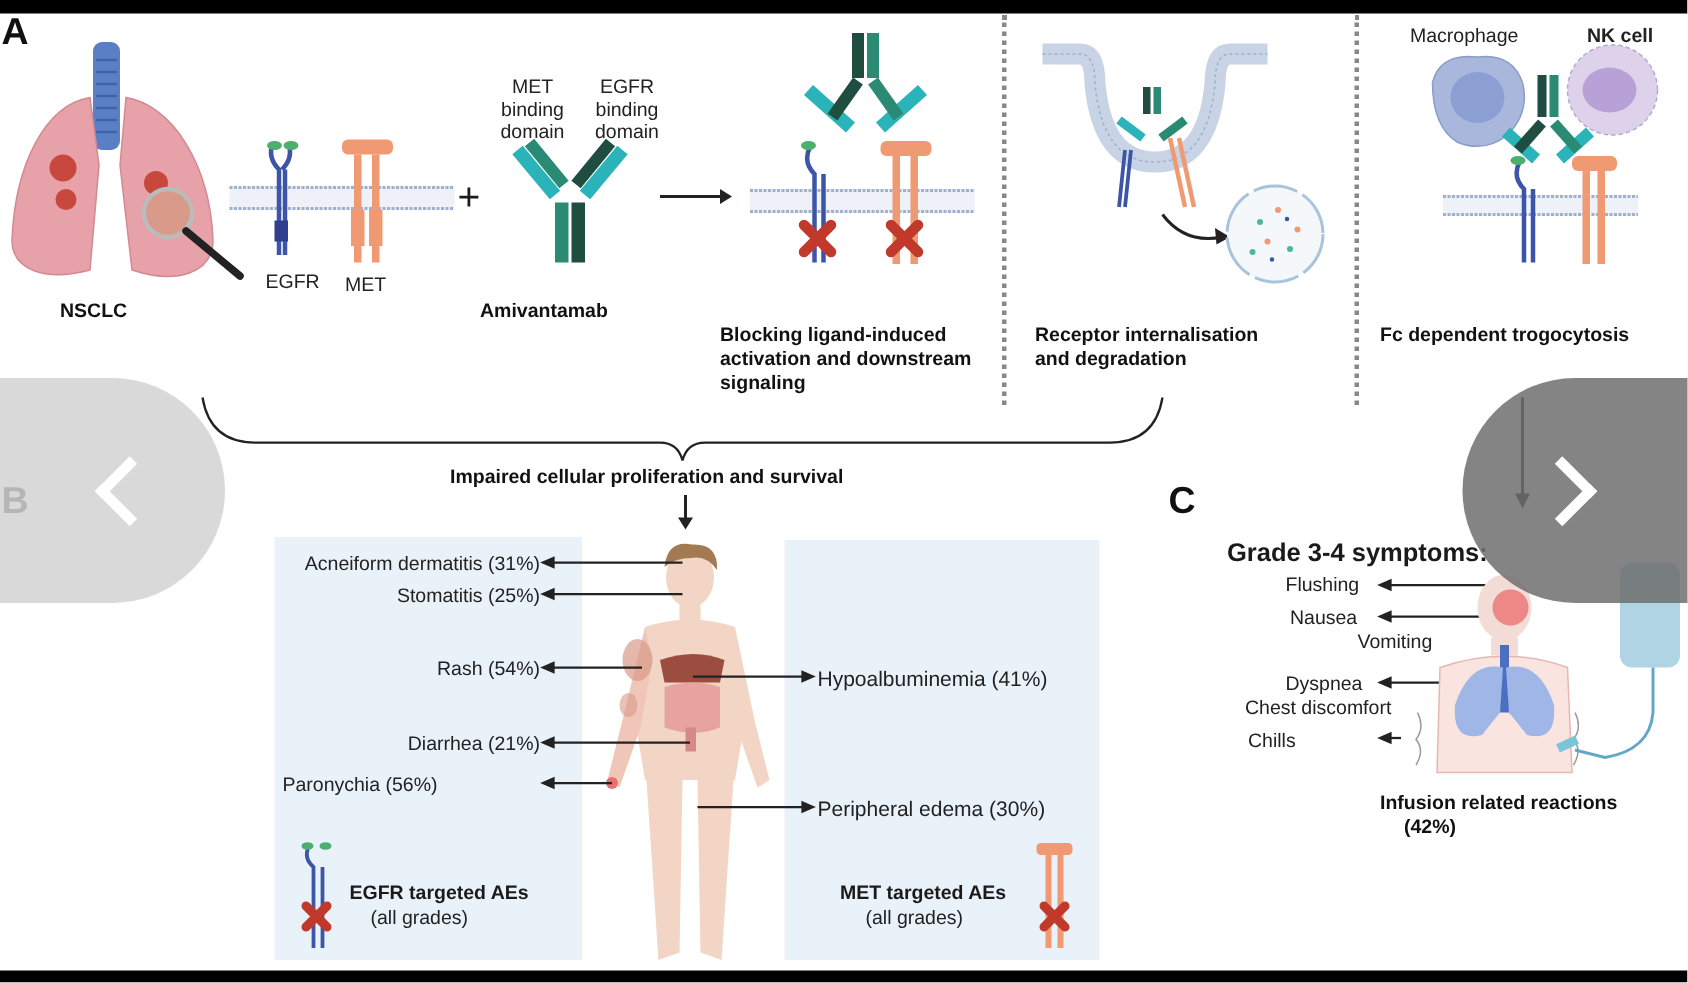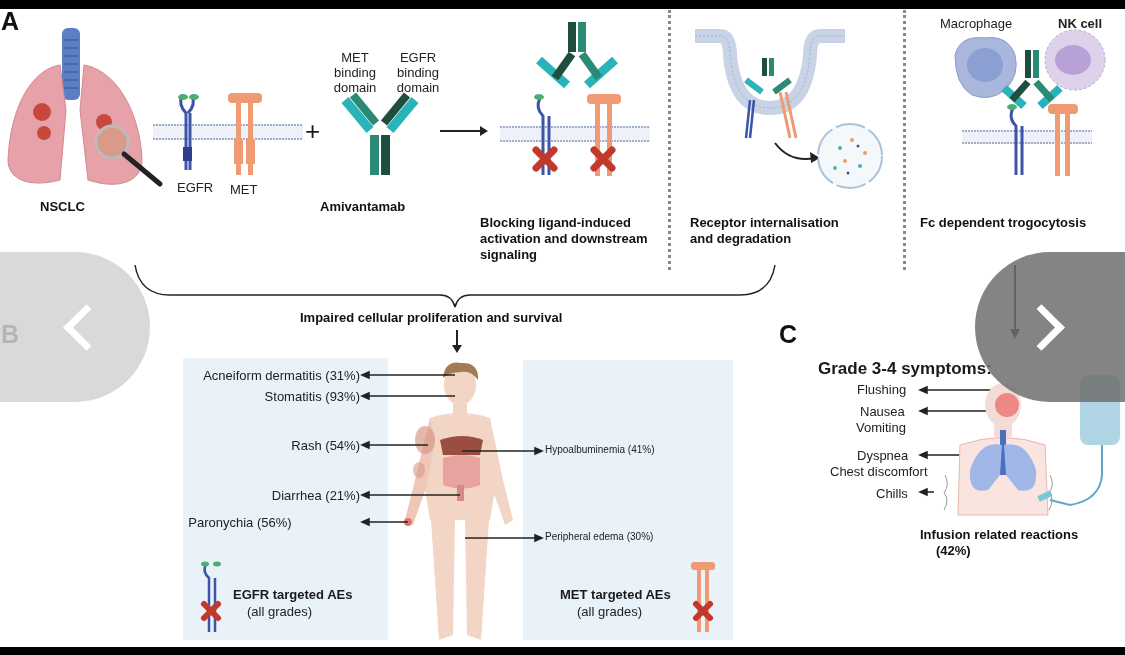--- a/index.html
+++ b/index.html
@@ -6,21 +6,21 @@
   body{width:1125px;height:655px;position:relative;overflow:hidden;background:#fff;font-family:"Liberation Sans",sans-serif;color:#1a1a1a;}
   .abs{position:absolute;}
   .topbar{left:0;top:0;width:1125px;height:9px;background:#000;}
   .botbar{left:0;top:647px;width:1125px;height:8px;background:#000;}
   .panel-letter{font-weight:bold;font-size:25px;color:#111;}
   .lbl{font-size:13px;color:#222;white-space:nowrap;}
   .blbl{font-size:13px;font-weight:bold;color:#111;text-align:left;line-height:16px;}
   .ctr{text-align:center;}
   .ae-box{background:#e9f1f9;}
   .ae{font-size:13px;color:#222;white-space:nowrap;text-align:right;}
-  .aer{font-size:10px;color:#222;white-space:nowrap;}
+  .aer{font-size:14px;color:#222;white-space:nowrap;}
   .vdash{border-left:3px dotted #888;width:0;}
   .nav-left{left:-100px;top:252px;width:250px;height:150px;border-radius:75px;background:rgba(210,210,210,0.85);cursor:pointer;}
   .nav-right{left:975px;top:252px;width:300px;height:150px;border-radius:75px;background:rgba(110,110,110,0.85);cursor:pointer;}
   .chev{position:absolute;width:26px;height:26px;border-top:7px solid #fff;border-left:7px solid #fff;}
   svg{position:absolute;overflow:visible;}
 </style>
 </head>
 <body>
 
 <div class="abs topbar"></div>
@@ -228,21 +228,21 @@
   <ellipse cx="24" cy="110" rx="6" ry="8" fill="#d89a88" opacity="0.6"></ellipse>
   <circle cx="13" cy="162" r="4" fill="#e77070"></circle>
   <path d="M45,80 Q68,72 88,80 L85,95 L48,95 Z" fill="#9b4e40"></path>
   <path d="M48,98 Q68,92 85,98 L85,125 Q68,132 48,125 Z" fill="#e7a3a0"></path>
   <rect x="62" y="125" width="7" height="16" fill="#d68a85"></rect>
   <path d="M36,160 L60,160 L58,275 L44,280 Z" fill="#f2d5c4"></path>
   <path d="M70,160 L94,160 L86,280 L72,275 Z" fill="#f2d5c4"></path>
 </svg>
 
 <div class="abs ae" style="left:120px;top:368px;width:240px;"><span>Acneiform dermatitis</span> (<span>31%</span>)</div>
-<div class="abs ae" style="left:120px;top:389px;width:240px;"><span>Stomatitis</span> (<span>93%</span>)</div>
+<div class="abs ae" style="left:120px;top:389px;width:240px;"><span>Stomatitis</span> (<span>25%</span>)</div>
 <div class="abs ae" style="left:120px;top:438px;width:240px;"><span>Rash</span> (<span>54%</span>)</div>
 <div class="abs ae" style="left:120px;top:488px;width:240px;"><span>Diarrhea</span> (<span>21%</span>)</div>
 <div class="abs ae" style="left:120px;top:515px;width:240px;text-align:center;"><span>Paronychia</span> (<span>56%</span>)</div>
 
 <svg style="left:360px;top:360px;" width="110" height="180">
   <g stroke="#222" stroke-width="1.5" fill="#222">
     <line x1="8" y1="15" x2="95" y2="15"></line>
       <polygon points="2,15 9,12 9,18"></polygon>
     <line x1="8" y1="36" x2="95" y2="36"></line>
       <polygon points="2,36 9,33 9,39"></polygon>
@@ -290,24 +290,24 @@
       <line x1="8" y1="44" x2="22" y2="58"></line>
       <line x1="22" y1="44" x2="8" y2="58"></line>
     </g>
 </svg>
 
 <div class="abs panel-letter" style="left:779px;top:320px;">C</div>
 <div class="abs" style="left:818px;top:359px;font-size:17px;font-weight:bold;">Grade 3-4 symptoms:</div>
 
 <div class="abs lbl" style="left:857px;top:382px;">Flushing</div>
 <div class="abs lbl" style="left:860px;top:404px;">Nausea</div>
-<div class="abs lbl" style="left:856px;top:420px;">Vomiting</div>
+<div class="abs lbl" style="left:905px;top:420px;">Vomiting</div>
 <div class="abs lbl" style="left:857px;top:448px;">Dyspnea</div>
 <div class="abs lbl" style="left:830px;top:464px;">Chest discomfort</div>
-<div class="abs lbl" style="left:876px;top:486px;">Chills</div>
+<div class="abs lbl" style="left:832px;top:486px;">Chills</div>
 
 <svg style="left:918px;top:380px;" width="80" height="120">
   <g stroke="#222" stroke-width="1.5" fill="#222">
     <line x1="8" y1="10" x2="75" y2="10"></line>
       <polygon points="2,10 9,7 9,13"></polygon>
     <line x1="8" y1="31" x2="75" y2="31"></line>
       <polygon points="2,31 9,28 9,34"></polygon>
     <line x1="8" y1="75" x2="60" y2="75"></line>
       <polygon points="2,75 9,72 9,78"></polygon>
     <line x1="8" y1="112" x2="16" y2="112"></line>

